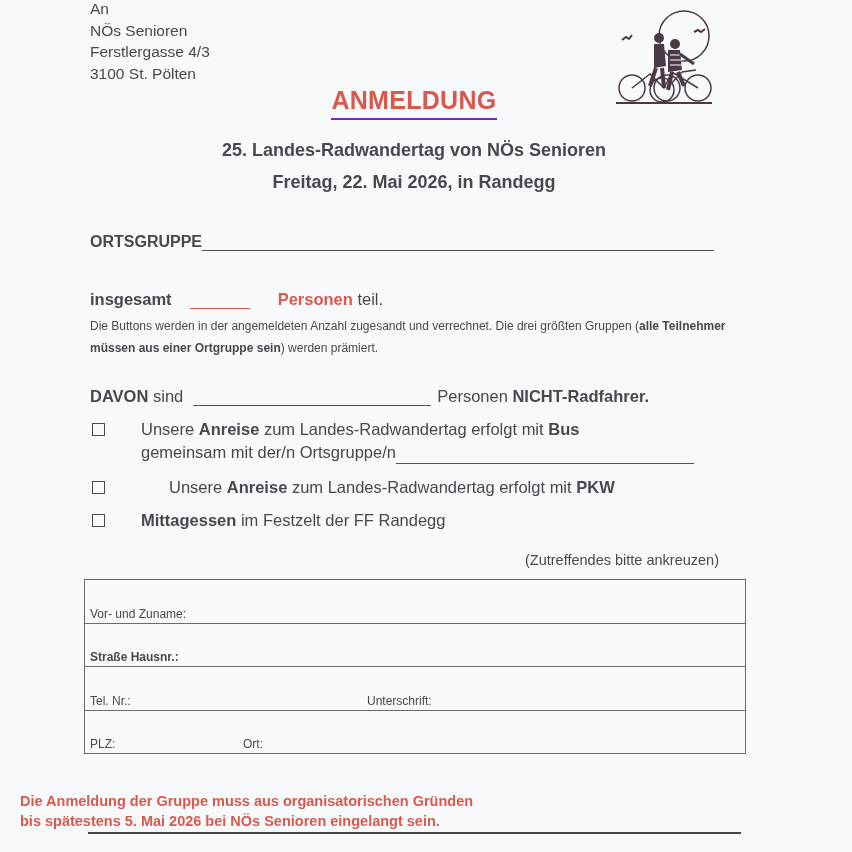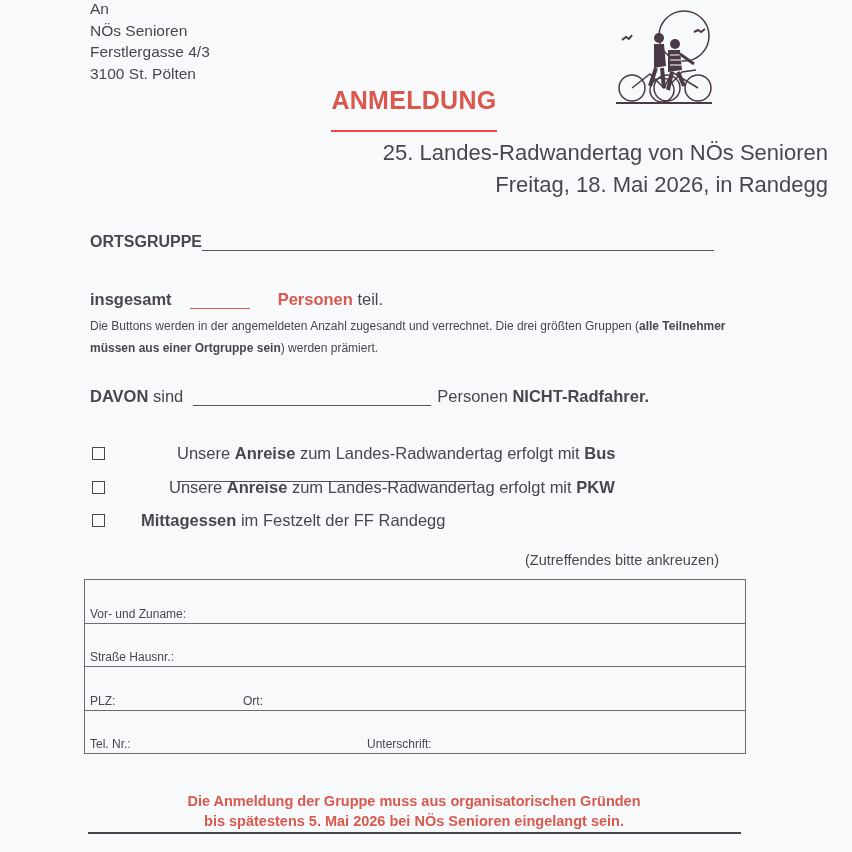--- a/index.html
+++ b/index.html
@@ -40,30 +40,30 @@
       left: 0;
       width: 828px;
       top: 86px;
       text-align: center;
       font-size: 25px;
       font-weight: bold;
       color: #d9594f;
       letter-spacing: 0.3px;
     }
     .title span {
-      border-bottom: 2px solid #ef4444;
-      padding-bottom: 16px;
+      border-bottom: 2px solid #6d28d9;
+      padding-bottom: 4px;
     }
 
     .subtitle {
       left: 0;
       width: 828px;
-      text-align: right;
-      font-size: 22px;
-      font-weight: normal;
+      text-align: center;
+      font-size: 18px;
+      font-weight: bold;
       color: #4a4650;
       white-space: nowrap;
     }
     .sub1 { top: 140px; }
     .sub2 { top: 172px; }
 
     
     .ortsgruppe {
       left: 90px;
       top: 233px;
@@ -125,21 +125,21 @@
       width: 11px;
       height: 11px;
       border: 1.3px solid #4a4650;
       background: transparent;
       margin-top: 5px;
       margin-right: 36px;
       flex: none;
       cursor: pointer;
     }
     .check-text { line-height: 23px; }
-    .row1 { top: 442px; gap: 36px; }
+    .row1 { top: 418px; }
     .row2 { top: 476px; gap: 28px; }
     .row3 { top: 509px; }
 
     .hint {
       left: 525px;
       top: 552px;
       font-size: 14.5px;
       white-space: nowrap;
     }
 
@@ -161,25 +161,25 @@
     .form-label {
       position: absolute;
       bottom: 2px;
       white-space: nowrap;
     }
 
     .deadline {
       left: 0;
       width: 828px;
       top: 791px;
-      text-align: center;
       font-size: 14.5px;
       line-height: 20px;
       font-weight: bold;
       color: #d9594f;
+      padding-left: 20px;
     }
     .bottom-rule {
       left: 88px;
       top: 832px;
       width: 653px;
       height: 0;
       border-top: 2px solid #4a4650;
     }
   </style>
 </head>
@@ -218,21 +218,21 @@
     <path d="M55 80 L70 64 L84 62" fill="none" stroke="#4a3a48" stroke-width="1.5"></path>
 
     <line x1="4" y1="95" x2="100" y2="95" stroke="#4a3a48" stroke-width="2"></line>
   </svg>
 </div>
 
 <div class="abs title">
   <span>ANMELDUNG</span>
 </div>
 <div class="abs subtitle sub1">25. Landes-Radwandertag von NÖs Senioren</div>
-<div class="abs subtitle sub2">Freitag, 18. Mai 2026, in Randegg</div>
+<div class="abs subtitle sub2">Freitag, 22. Mai 2026, in Randegg</div>
 
 <div class="abs ortsgruppe">
   <span>ORTSGRUPPE</span>
   <span class="blank-line" style="width:512px;"></span>
 </div>
 
 <div class="abs participants">
   <b>insgesamt</b>
   <span class="red-line"></span>
   <b class="red">Personen</b>
@@ -251,20 +251,21 @@
   <b>NICHT-Radfahrer.</b>
 </div>
 
 <div class="abs check-row row1">
   <div class="checkbox"></div>
   <div class="check-text">
     <div>
       <span style="white-space:pre;">Unsere </span><b>Anreise</b><span style="white-space:pre;"> zum Landes-Radwandertag erfolgt mit </span><b>Bus</b>
     </div>
     <div style="display:flex; align-items:flex-end;">
+      <span>gemeinsam mit der/n Ortsgruppe/n</span>
       <span class="blank-line" style="width:298px;"></span>
     </div>
   </div>
 </div>
 
 <div class="abs check-row row2">
   <div class="checkbox"></div>
   <div class="check-text">
     <span style="white-space:pre;">Unsere </span><b>Anreise</b><span style="white-space:pre;"> zum Landes-Radwandertag erfolgt mit </span><b>PKW</b>
   </div>
@@ -277,29 +278,29 @@
   </div>
 </div>
 
 <div class="abs hint">(Zutreffendes bitte ankreuzen)</div>
 
 <div class="abs form-table">
   <div class="form-row">
     <span class="form-label" style="left:5px;">Vor- und Zuname:</span>
   </div>
   <div class="form-row">
-    <span class="form-label" style="left:5px;">Straße Hausnr.:</span>
+    <span class="form-label" style="left:5px;font-weight:bold;">Straße Hausnr.:</span>
+  </div>
+  <div class="form-row">
+    <span class="form-label" style="left:5px;">Tel. Nr.:</span>
+    <span class="form-label" style="left:282px;">Unterschrift:</span>
   </div>
   <div class="form-row">
     <span class="form-label" style="left:5px;">PLZ:</span>
     <span class="form-label" style="left:158px;">Ort:</span>
   </div>
-  <div class="form-row">
-    <span class="form-label" style="left:5px;">Tel. Nr.:</span>
-    <span class="form-label" style="left:282px;">Unterschrift:</span>
-  </div>
 </div>
 
 <div class="abs deadline">
   <div>Die Anmeldung der Gruppe muss aus organisatorischen Gründen</div>
   <div>bis spätestens 5. Mai 2026 bei NÖs Senioren eingelangt sein.</div>
 </div>
 <div class="abs bottom-rule"></div>
 
 </body></html>

